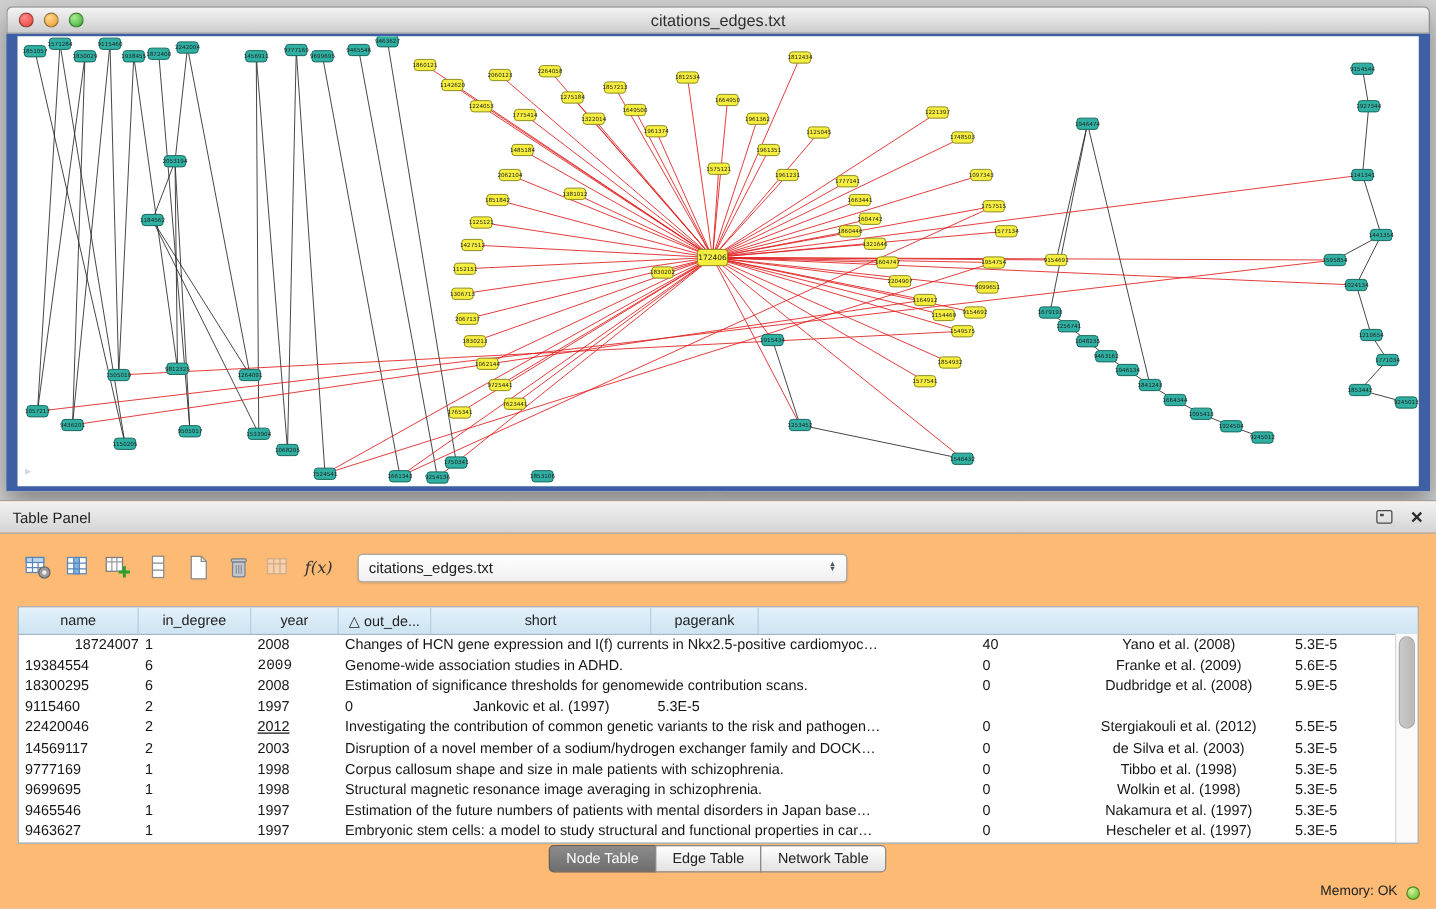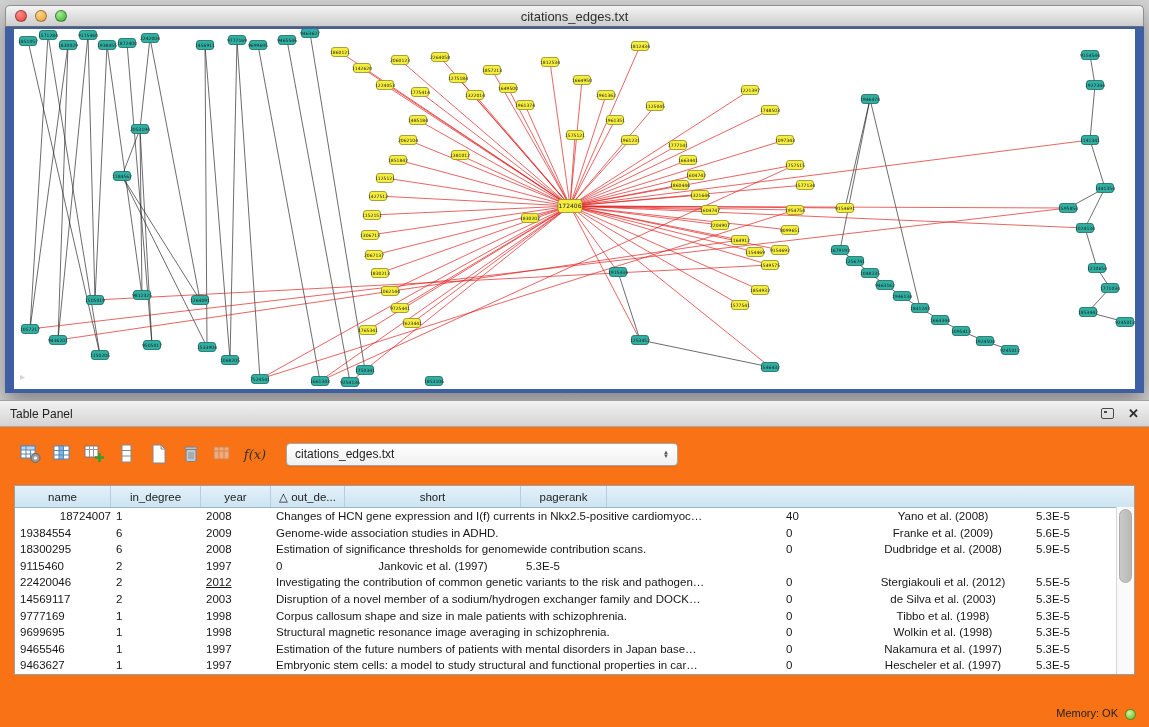--- a/index.html
+++ b/index.html
@@ -22,21 +22,21 @@
   .nt{fill:#2fb0a2;stroke:#19695f;stroke-width:.8}
   .nl{font-size:4.5px;text-anchor:middle;fill:#222;font-family:"DejaVu Sans",sans-serif;pointer-events:none}
   .nlb{font-size:6px}
   .hidden-arrow{position:absolute;left:6px;top:342px;font-size:10px;color:#cfd6e4;z-index:3}
 
   
   .splitter{position:absolute;left:565px;top:394px;width:14px;height:5px}
   .splitter i{display:block;height:1px;background:#9a9a9a;margin-top:1px}
 
   
-  .panel{position:absolute;left:0;top:400px;width:1149px;height:327px;background:#f97316;border-top:1px solid #9f9f9f;box-sizing:border-box}
+  .panel{position:absolute;left:0;top:400px;width:1149px;height:327px;background:#fdba74;border-top:1px solid #9f9f9f;box-sizing:border-box}
   .panel-header{height:25px;background:linear-gradient(#f2f2f2,#d4d4d4);border-bottom:1px solid #a9a9a9;display:flex;align-items:center;padding:0 10px}
   .panel-title{font-size:12px;color:#222}
   .ph-spacer{flex:1}
   .float-icon{width:11px;height:9px;border:1.5px solid #4a4a4a;border-radius:2px;position:relative;margin-right:14px;cursor:default}
   .float-icon::after{content:"";position:absolute;left:2px;top:1.5px;width:3px;height:2px;background:#4a4a4a}
   .close-icon{font-size:13px;font-weight:bold;color:#2a2a2a;line-height:1;cursor:default}
 
   .toolbar{display:flex;align-items:center;gap:6px;padding:11px 0 0 18px;height:32px}
   .toolbtn{width:26px;height:26px;border:none;background:transparent;padding:0;display:flex;align-items:center;justify-content:center}
   .fx{font-family:"DejaVu Serif",serif;font-style:italic;font-size:13px;color:#333}
@@ -510,21 +510,21 @@
           <div class="td" style="width: 90px;">1</div>
           <div class="td" style="width: 70px;">2008</div>
           <div class="td" style="width: 510px;">Changes of HCN gene expression and I(f) currents in Nkx2.5-positive cardiomyoc…</div>
           <div class="td" style="width: 74px;">40</div>
           <div class="td c-center" style="width: 176px;">Yano et al. (2008)</div>
           <div class="td" style="width: 86px;">5.3E-5</div>
         </div>
         <div class="tr">
           <div class="td" style="width: 96px;">19384554</div>
           <div class="td" style="width: 90px;">6</div>
-          <div class="td" style="width: 70px;">2009</div>
+          <div class="td" style="width: 70px; font-family: Liberation Mono, monospace;">2009</div>
           <div class="td" style="width: 510px;">Genome-wide association studies in ADHD.</div>
           <div class="td" style="width: 74px;">0</div>
           <div class="td c-center" style="width: 176px;">Franke et al. (2009)</div>
           <div class="td" style="width: 86px;">5.6E-5</div>
         </div>
         <div class="tr">
           <div class="td" style="width: 96px;">18300295</div>
           <div class="td" style="width: 90px;">6</div>
           <div class="td" style="width: 70px;">2008</div>
           <div class="td" style="width: 510px;">Estimation of significance thresholds for genomewide contribution scans.</div>
@@ -593,16 +593,21 @@
           <div class="td" style="width: 74px;">0</div>
           <div class="td c-center" style="width: 176px;">Hescheler et al. (1997)</div>
           <div class="td" style="width: 86px;">5.3E-5</div>
         </div>
       </div>
     <div class="vscroll">
         <div class="vthumb"></div>
       </div>
   </div>
 
+  <div class="tabs">
+      <button class="seg active">Node Table</button>
+      <button class="seg">Edge Table</button>
+      <button class="seg">Network Table</button>
+    </div>
 
   <span class="memory">Memory: OK</span>
   <span class="memdot"></span>
 </div>
 
 </body></html>

